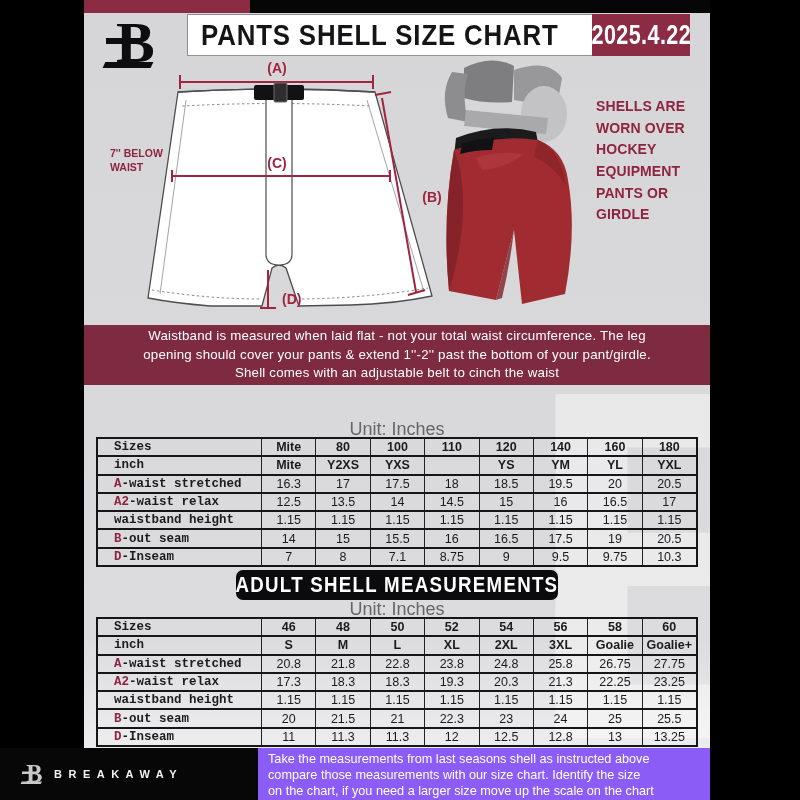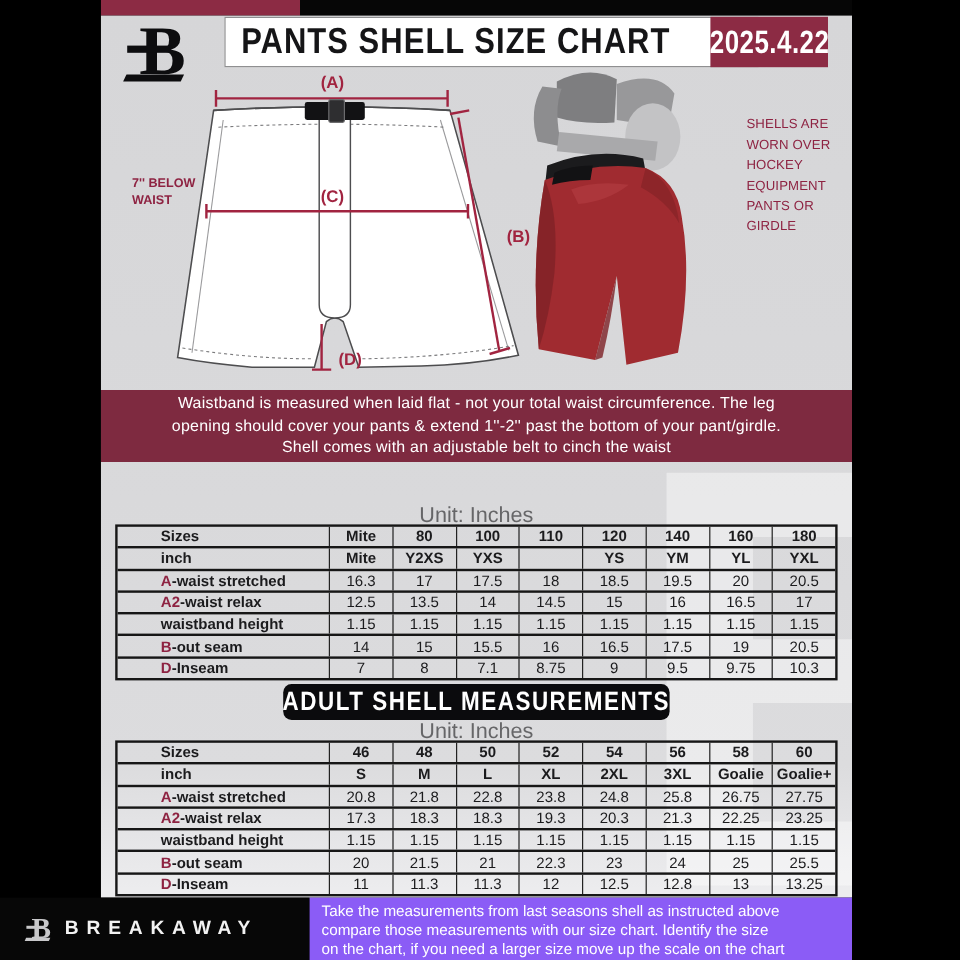--- a/index.html
+++ b/index.html
@@ -27,49 +27,49 @@
                transform:scaleX(.86);transform-origin:left center;white-space:nowrap;}
   .datebox{position:absolute;left:508px;top:1px;width:98px;height:42px;background:#8c2b44;
            display:flex;align-items:center;justify-content:center;z-index:2;}
   .datebox .t{font-size:27px;font-weight:800;color:#fff;letter-spacing:.5px;
               transform:scaleX(.8);transform-origin:center;white-space:nowrap;}
   .diagram{position:absolute;left:0;top:45px;width:626px;height:264px;z-index:1;}
   .shorts-svg{position:absolute;left:30px;top:0;}
   .pants-svg{position:absolute;left:352px;top:0;}
   .waist-note{position:absolute;left:26px;top:88px;width:62px;text-align:left;
               font-size:10.5px;font-weight:700;color:#8e2342;line-height:1.35;}
-  .photo-note{position:absolute;left:512px;top:38px;width:92px;font-size:11px;font-weight:400;
-              color:#8e2342;line-height:1.55;letter-spacing:.1px;margin-left:26px;}
+  .photo-note{position:absolute;left:512px;top:38px;width:92px;font-size:14px;font-weight:700;
+              color:#8e2342;line-height:1.55;letter-spacing:.1px;}
   .banner{position:absolute;left:0;top:312px;width:626px;height:60px;background:#7e2a40;
           display:flex;flex-direction:column;align-items:center;justify-content:center;z-index:1;}
   .banner div{color:#fff;font-size:13.3px;font-weight:500;line-height:1.42;letter-spacing:.2px;white-space:nowrap;}
   .sec-title{position:absolute;left:50%;transform:translateX(-50%);width:322px;height:30px;
              background:#0b0b0d;border-radius:7px;display:flex;align-items:center;justify-content:center;z-index:1;}
   .sec-title .t{color:#fff;font-size:22px;font-weight:800;letter-spacing:1.5px;white-space:nowrap;
                 transform:scaleX(.85);transform-origin:center;}
   .sec-title.youth{top:377px;} .sec-title.adult{top:557px;}
   .unit{position:absolute;left:0;width:626px;text-align:center;font-size:18px;color:#666668;z-index:1;}
   .unit.youth{top:406px;} .unit.adult{top:586px;}
   .mtable{position:absolute;left:12px;width:602px;border:2px solid #161616;box-sizing:border-box;z-index:1;}
   .mtable.youth{top:424px;} .mtable.adult{top:604px;}
   .trow{display:flex;height:16.3px;border-bottom:2px solid #161616;}
   .trow:last-child{border-bottom:none;}
   .tcell{border-right:1.2px solid #222;display:flex;align-items:center;justify-content:center;
          font-size:12.5px;color:#1b1b1d;box-sizing:border-box;}
   .tcell:last-child{border-right:none;}
-  .tcell.label{width:177px;flex:none;justify-content:flex-start;padding-left:36px;font-weight:700;}
+  .tcell.label{width:164px;flex:none;justify-content:flex-start;padding-left:16px;font-weight:700;font-family:Liberation Mono, monospace;}
   .tcell.val{flex:1;}
   .trow.hdr .tcell{font-weight:700;}
   .pfx{color:#8e2342;}
   .footer-black{position:absolute;left:0;top:748px;width:258px;height:52px;background:#070707;
                 display:flex;align-items:center;z-index:4;}
   .footer-logo{transform:scale(.42);transform-origin:left center;margin-left:22px;width:32px;}
   .footer-logo .bletter{color:#c8c8ca;}
   .footer-logo .bbar{background:#c8c8ca;}
-  .brand{color:#f2f2f2;font-size:16px;font-weight:700;letter-spacing:6.5px;white-space:nowrap;}
+  .brand{color:#f2f2f2;font-size:11px;font-weight:700;letter-spacing:6.5px;white-space:nowrap;}
   .footer-maroon{position:absolute;left:258px;top:748px;width:452px;height:52px;background:#8b5cf6;
                  box-sizing:border-box;padding:3px 0 0 10px;z-index:4;}
   .footer-maroon div{color:#fff;font-size:12.7px;font-weight:500;line-height:1.27;white-space:nowrap;}
 </style>
 </head>
 <body>
 
 <div class="canvas">
   <div class="page">
     <div class="strip-maroon"></div>

